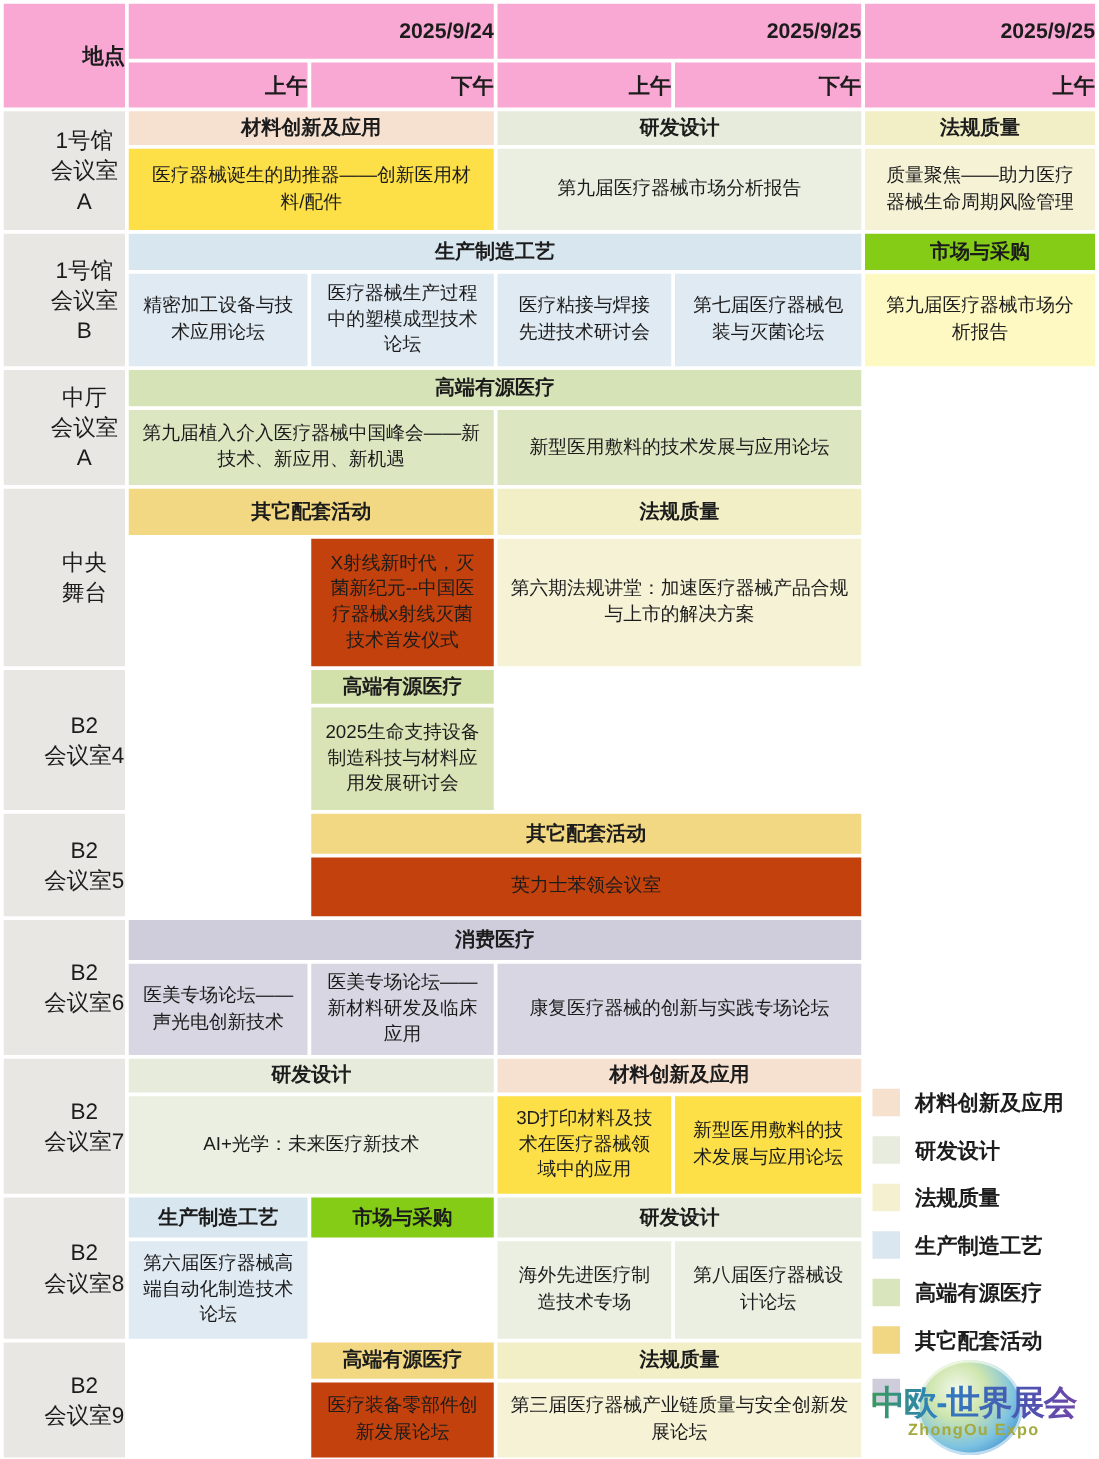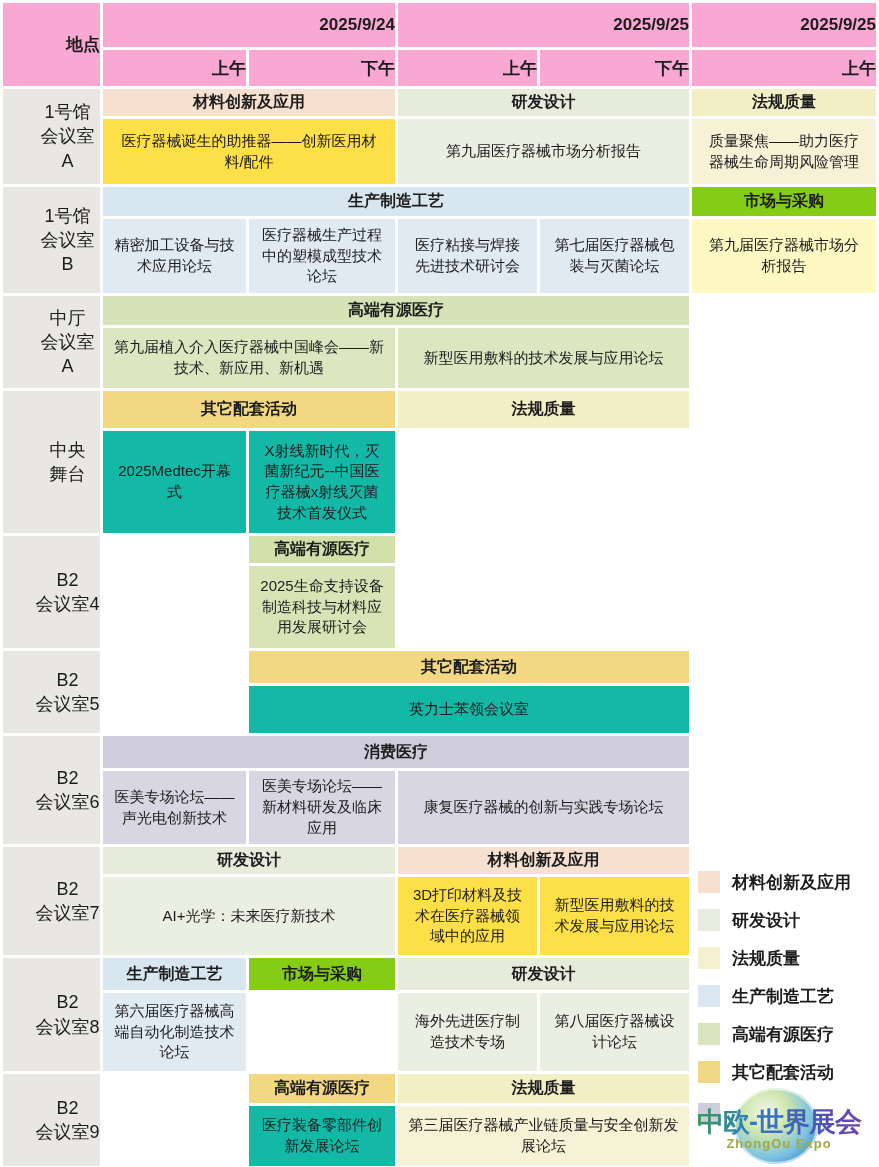--- a/index.html
+++ b/index.html
@@ -18,21 +18,21 @@
   .room{background:#E9E7E3;font-weight:normal;font-size:18px;line-height:1.35;flex-direction:column;padding-left:32px;}
   .cat{font-weight:bold;font-size:16px;padding:2px 6px;}
   .sess{font-size:15px;line-height:1.38;padding:4px 10px;}
   
   .peach-h{background:#F6E1D0}.peach{background:#fde047}
   .rnd-h{background:#E6EBDB}.rnd{background:#EBEFE1}
   .yellow-h{background:#F2EEC6}.yellow{background:#F6F2D6}
   .blue-h{background:#D8E6F0}.blue{background:#E0EAF3}
   .green-h{background:#D6E3B7}.green{background:#DCE7C2}
   .green2-h{background:#D2E1AA}.green2{background:#D9E4B6}
-  .gold-h{background:#F2D883}.gold{background:#14b8a6}
+  .gold-h{background:#F2D883}.gold{background:#c2410c}
   .market-h{background:#84cc16}.market{background:#fef9c3}
   .consumer-h{background:#CFCDDC}.consumer{background:#D8D6E2}
   
   .legend{position:absolute;left:698px;top:871px;display:flex;flex-direction:column;gap:16px;}
   .legend-item{display:flex;align-items:center;height:22px;}
   .swatch{width:22px;height:22px;flex:0 0 22px;}
   .legend-label{margin-left:12px;font-size:17px;font-weight:bold;white-space:nowrap;}
   .hidden-swatch{position:absolute;left:698px;top:1103px;width:22px;height:22px;background:#CFCDDC;z-index:0;}
   
   .logo{position:absolute;left:682px;top:1088px;width:194px;height:76px;z-index:1;}
@@ -146,28 +146,28 @@
         <span>新型医用敷料的技术发展与应用论坛</span>
       </div>
 
     <div class="cell room" style="grid-area:9/1/11/2">
         <span>中央</span>
         <span>舞台</span>
       </div>
     <div class="cell cat gold-h" style="grid-area:9/2/10/4">
         <span>其它配套活动</span>
       </div>
-    <div class="cell sess gold" style="grid-area:10/2/11/3">
-        <span>2025Medtec开幕式</span>
-      </div>
     <div class="cell sess gold" style="grid-area:10/3/11/4">
         <span>X射线新时代，灭菌新纪元--中国医疗器械x射线灭菌技术首发仪式</span>
       </div>
     <div class="cell cat yellow-h" style="grid-area:9/4/10/6">
         <span>法规质量</span>
+      </div>
+    <div class="cell sess yellow" style="grid-area:10/4/11/6">
+        <span>第六期法规讲堂：加速医疗器械产品合规与上市的解决方案</span>
       </div>
 
     <div class="cell room" style="grid-area:11/1/13/2">
         <span>B2</span>
         <span>会议室4</span>
       </div>
     <div class="cell cat green2-h" style="grid-area:11/3/12/4">
         <span>高端有源医疗</span>
       </div>
     <div class="cell sess green2" style="grid-area:12/3/13/4">

